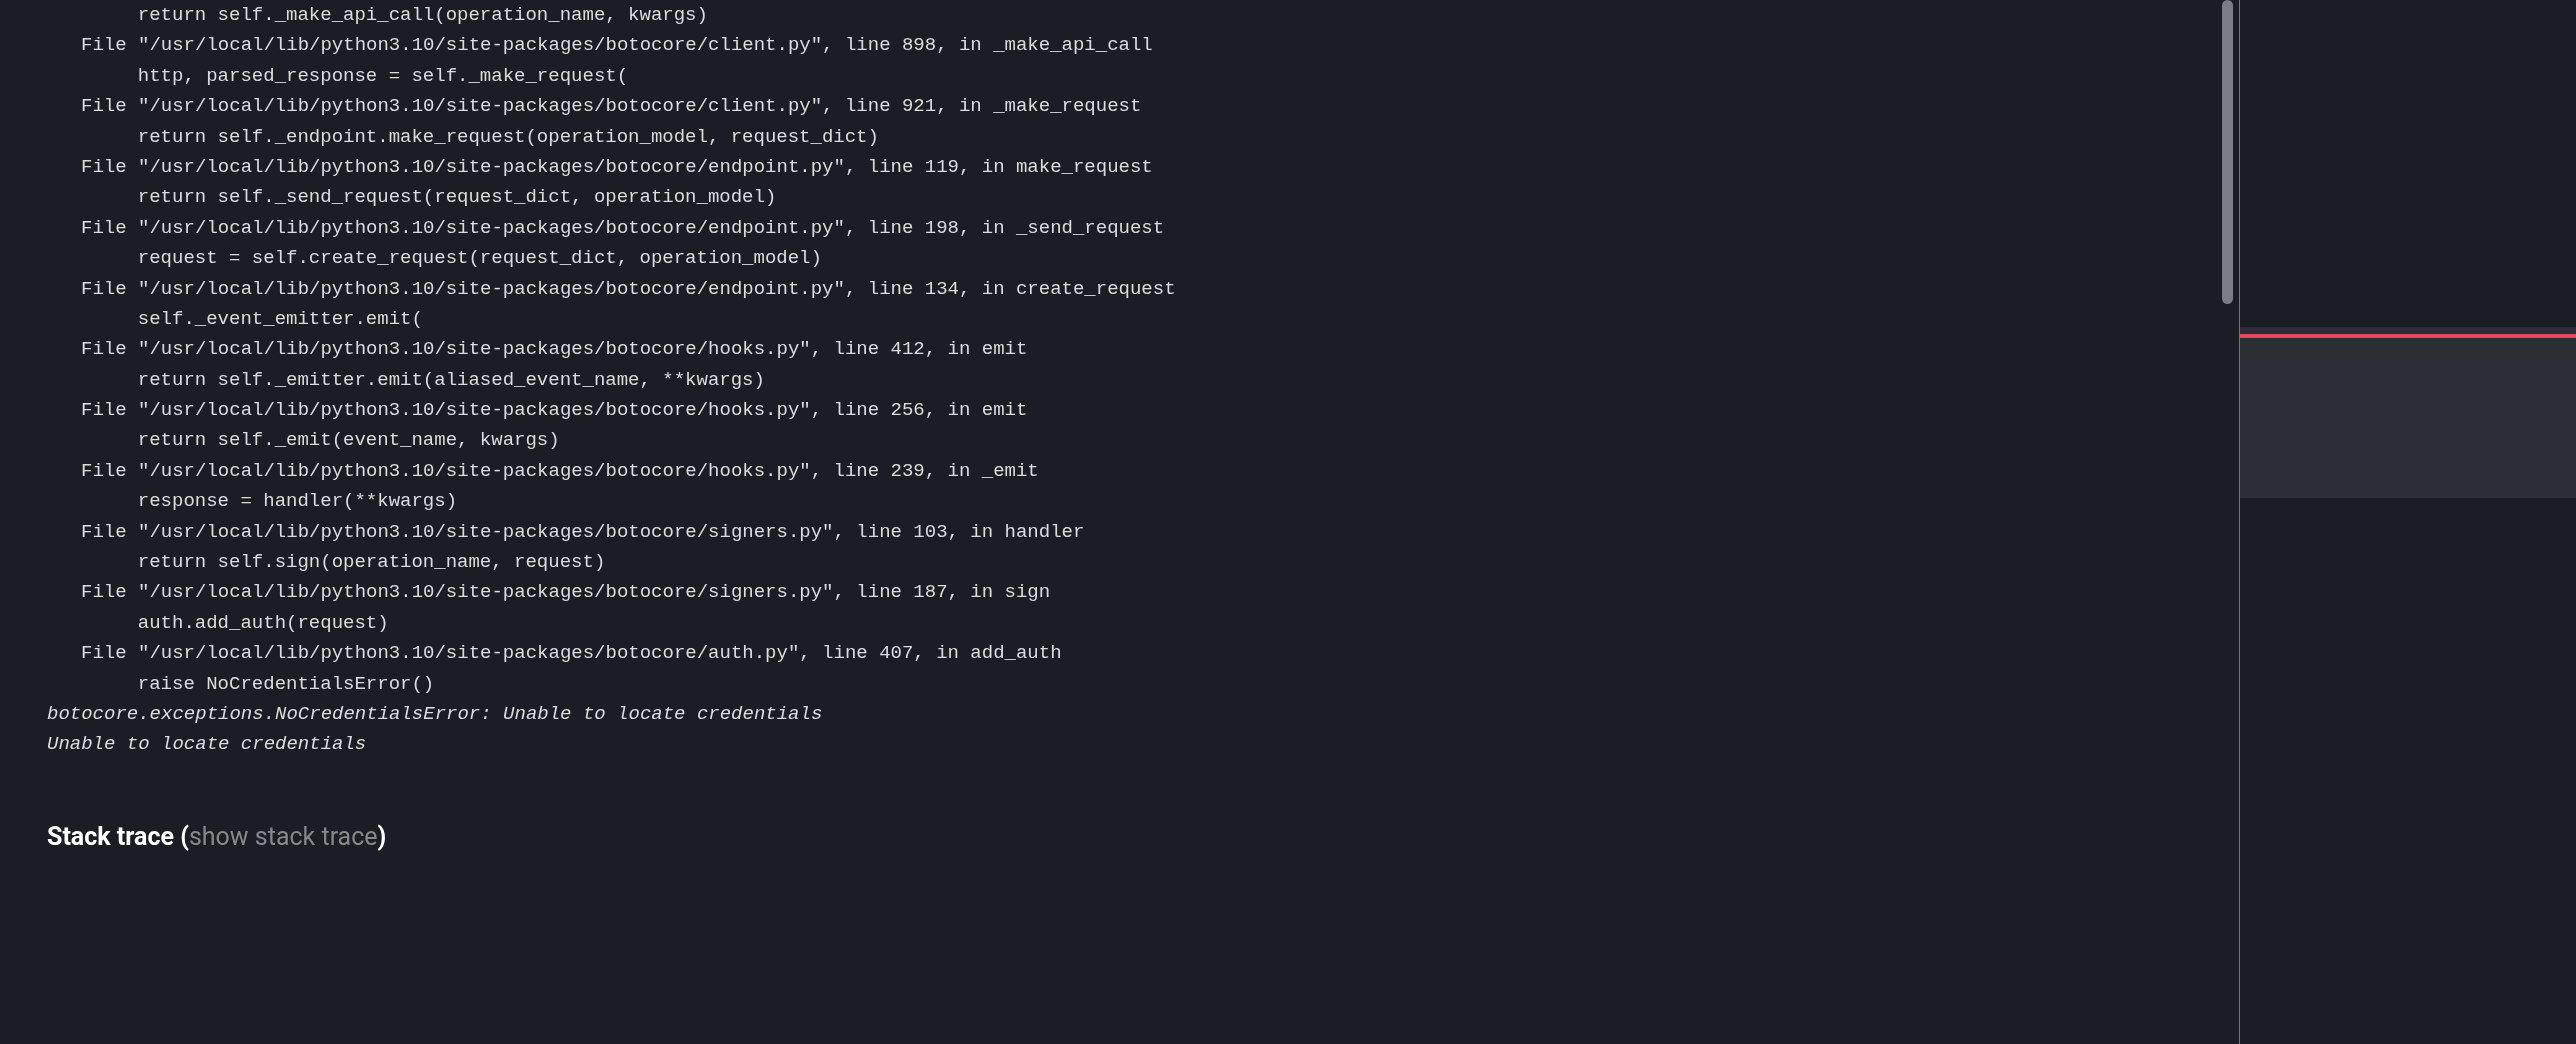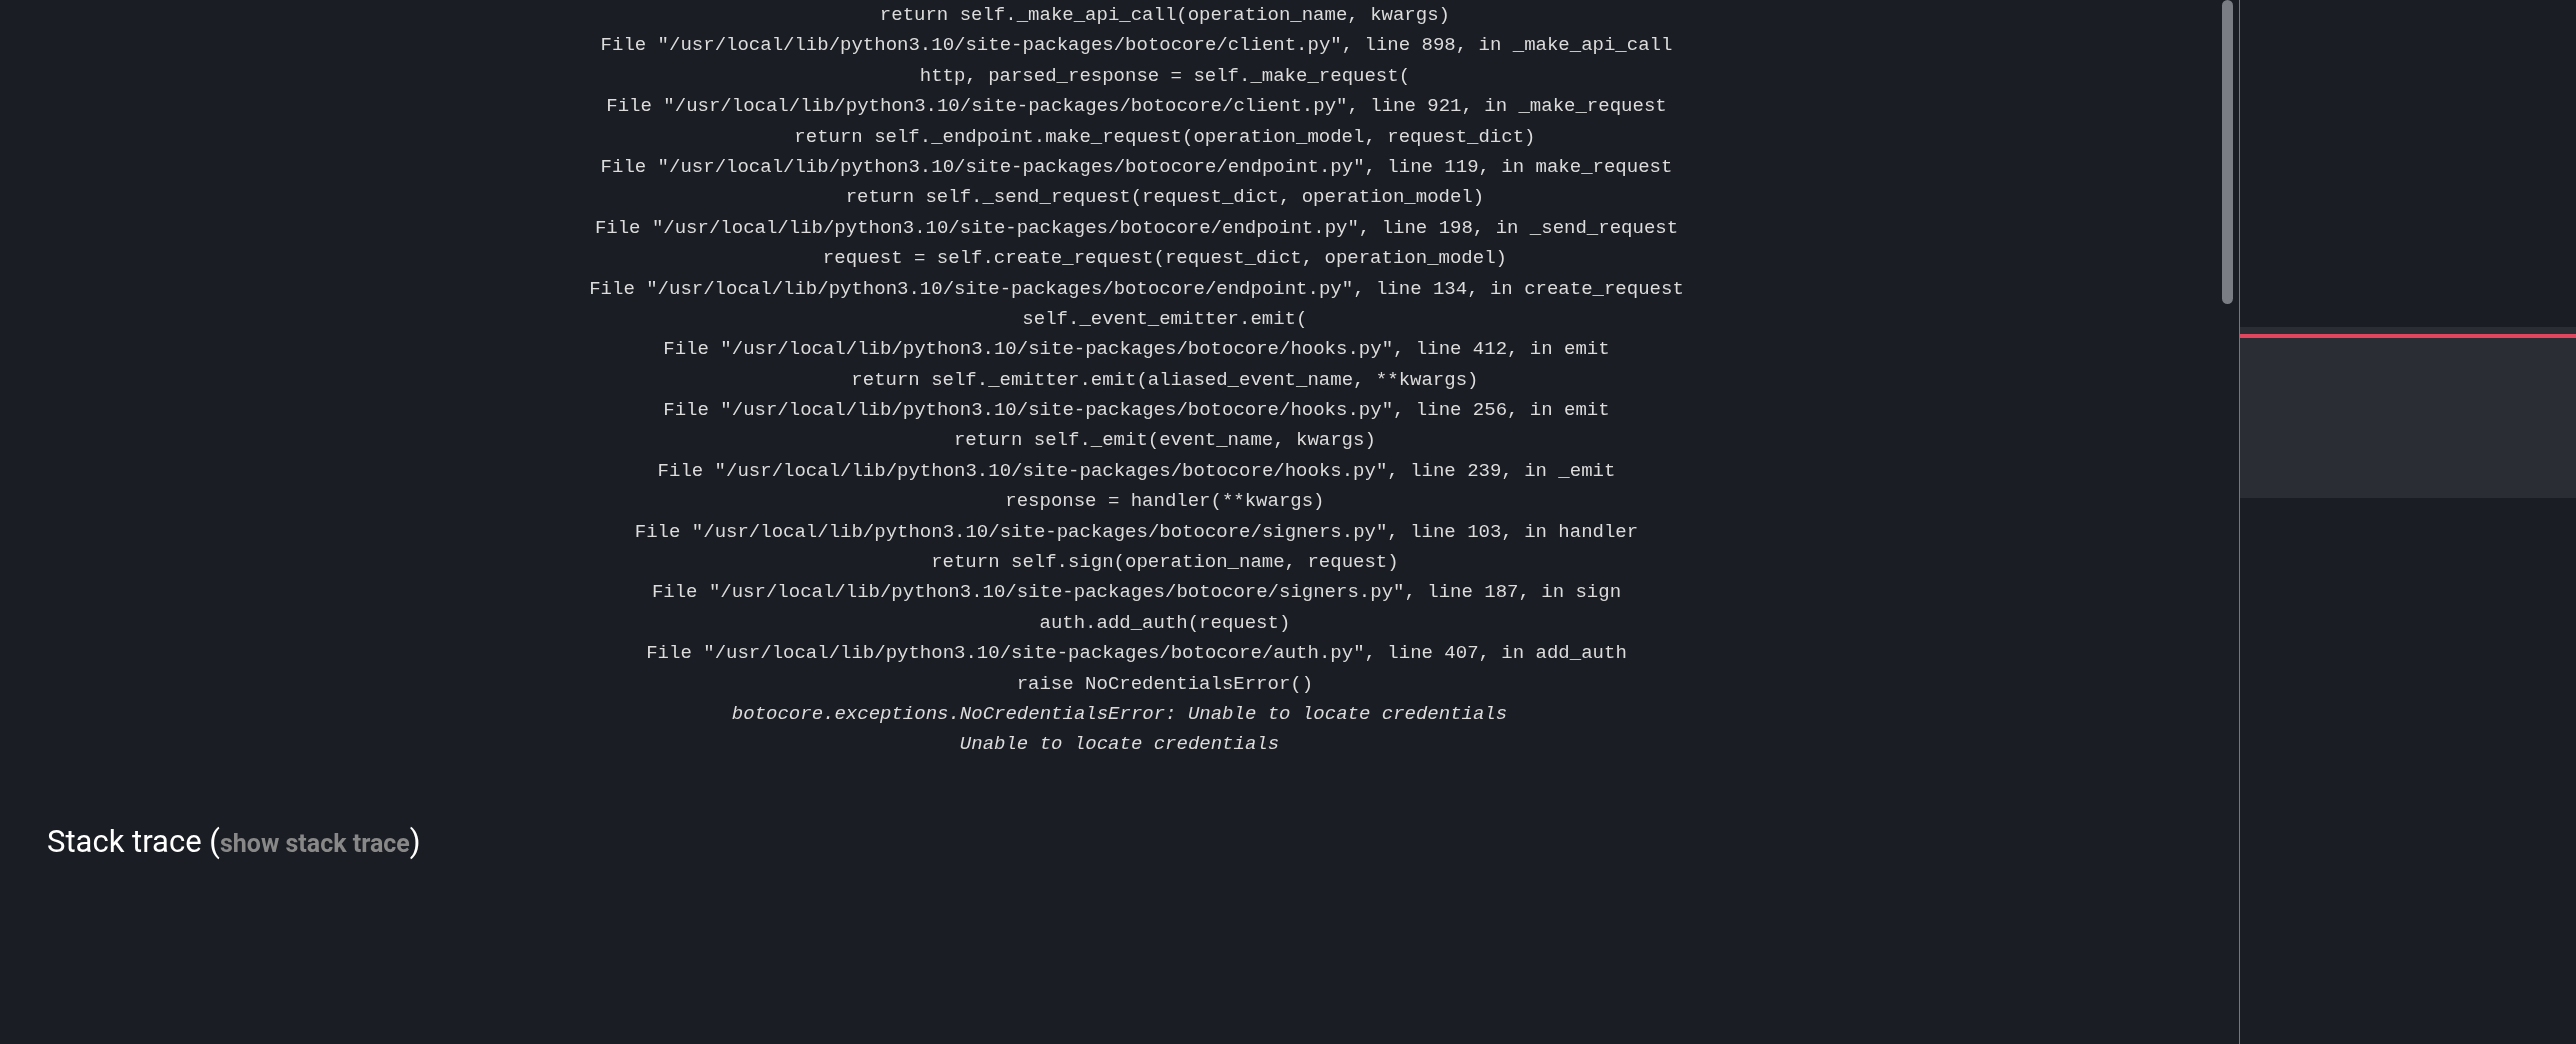--- a/index.html
+++ b/index.html
@@ -23,44 +23,43 @@
       height: 100%;
       position: relative;
       border-right: 1.9px solid #e0475f;
       overflow: hidden;
     }
     .traceback-content {
       padding: 0 47px 28.5px 47px;
       white-space: pre;
       font-weight: 400;
       color: #dcdcdc;
-      text-align: center;
     }
     .frame-line {
       padding-left: 34px;
     }
     .code-line {
       padding-left: 68px;
     }
     .error-line {
       padding-left: 0;
       font-style: italic;
     }
     .stack-trace-section {
       padding: 28.5px 47px 0 47px;
       font-family: -apple-system, BlinkMacSystemFont, "Segoe UI", Roboto, Helvetica, Arial, sans-serif;
     }
     .stack-trace-label {
       color: #ffffff;
-      font-weight: 400;
-      font-size: 31px;
+      font-weight: 700;
+      font-size: 25px;
     }
     .stack-trace-link {
       color: #888;
-      font-weight: 700;
+      font-weight: 400;
       font-size: 25px;
       cursor: pointer;
     }
     .scrollbar-track {
       position: absolute;
       right: 5.7px;
       top: 0;
       width: 11.4px;
       height: 100%;
     }

